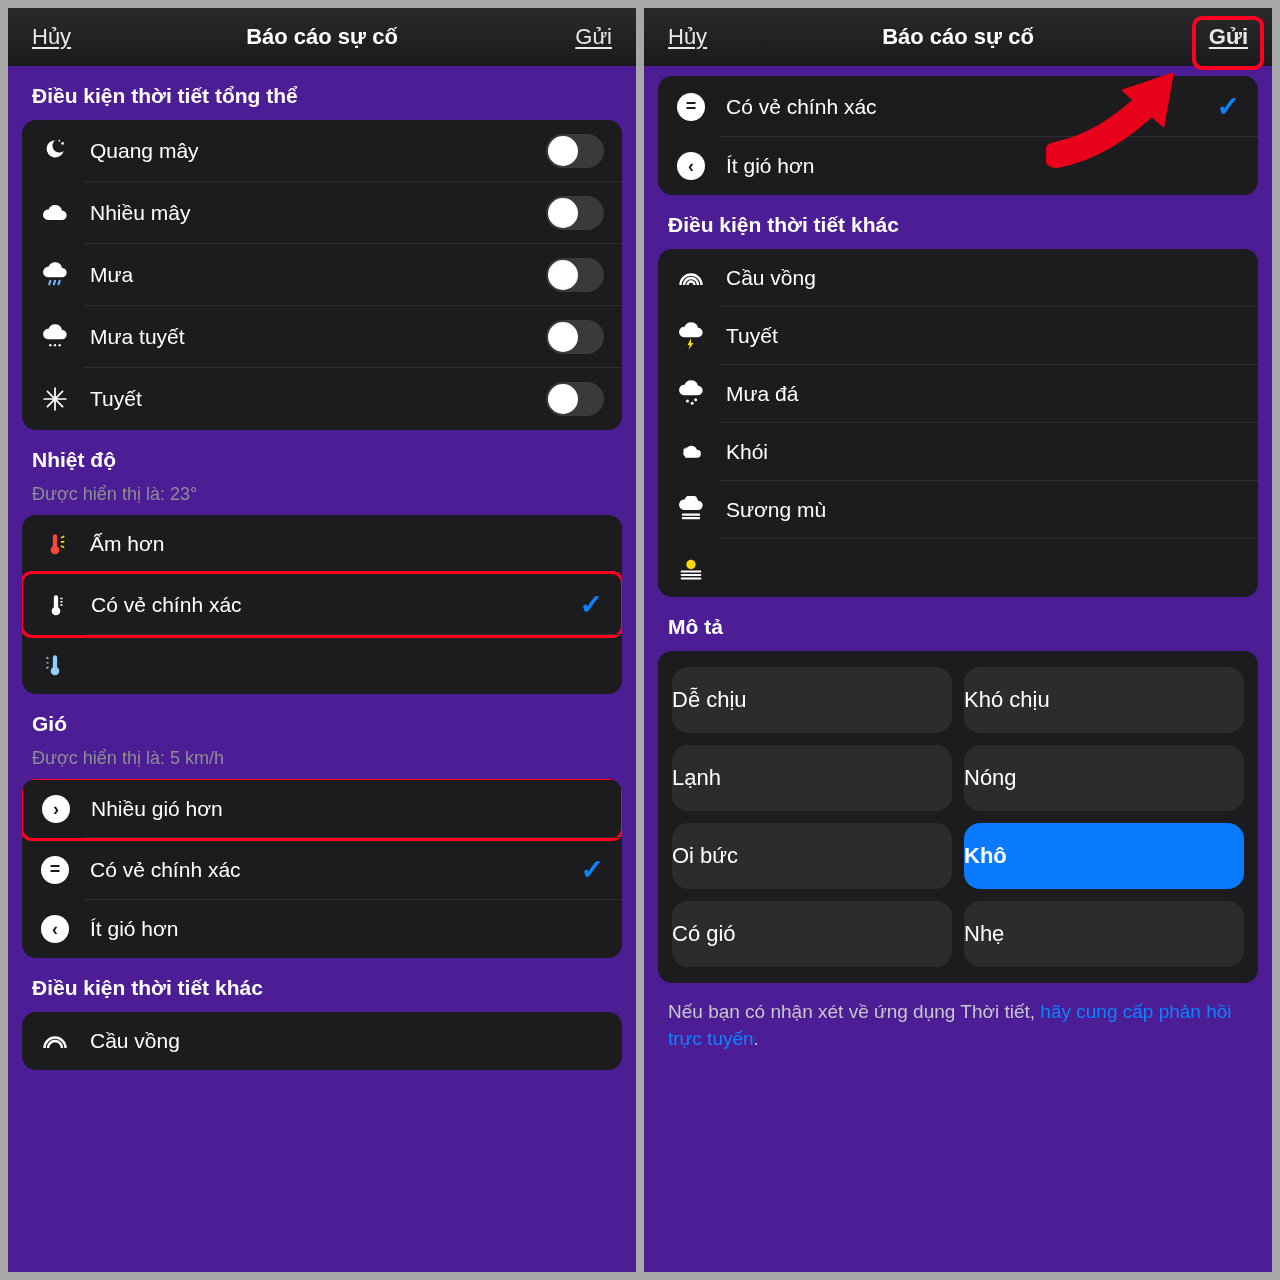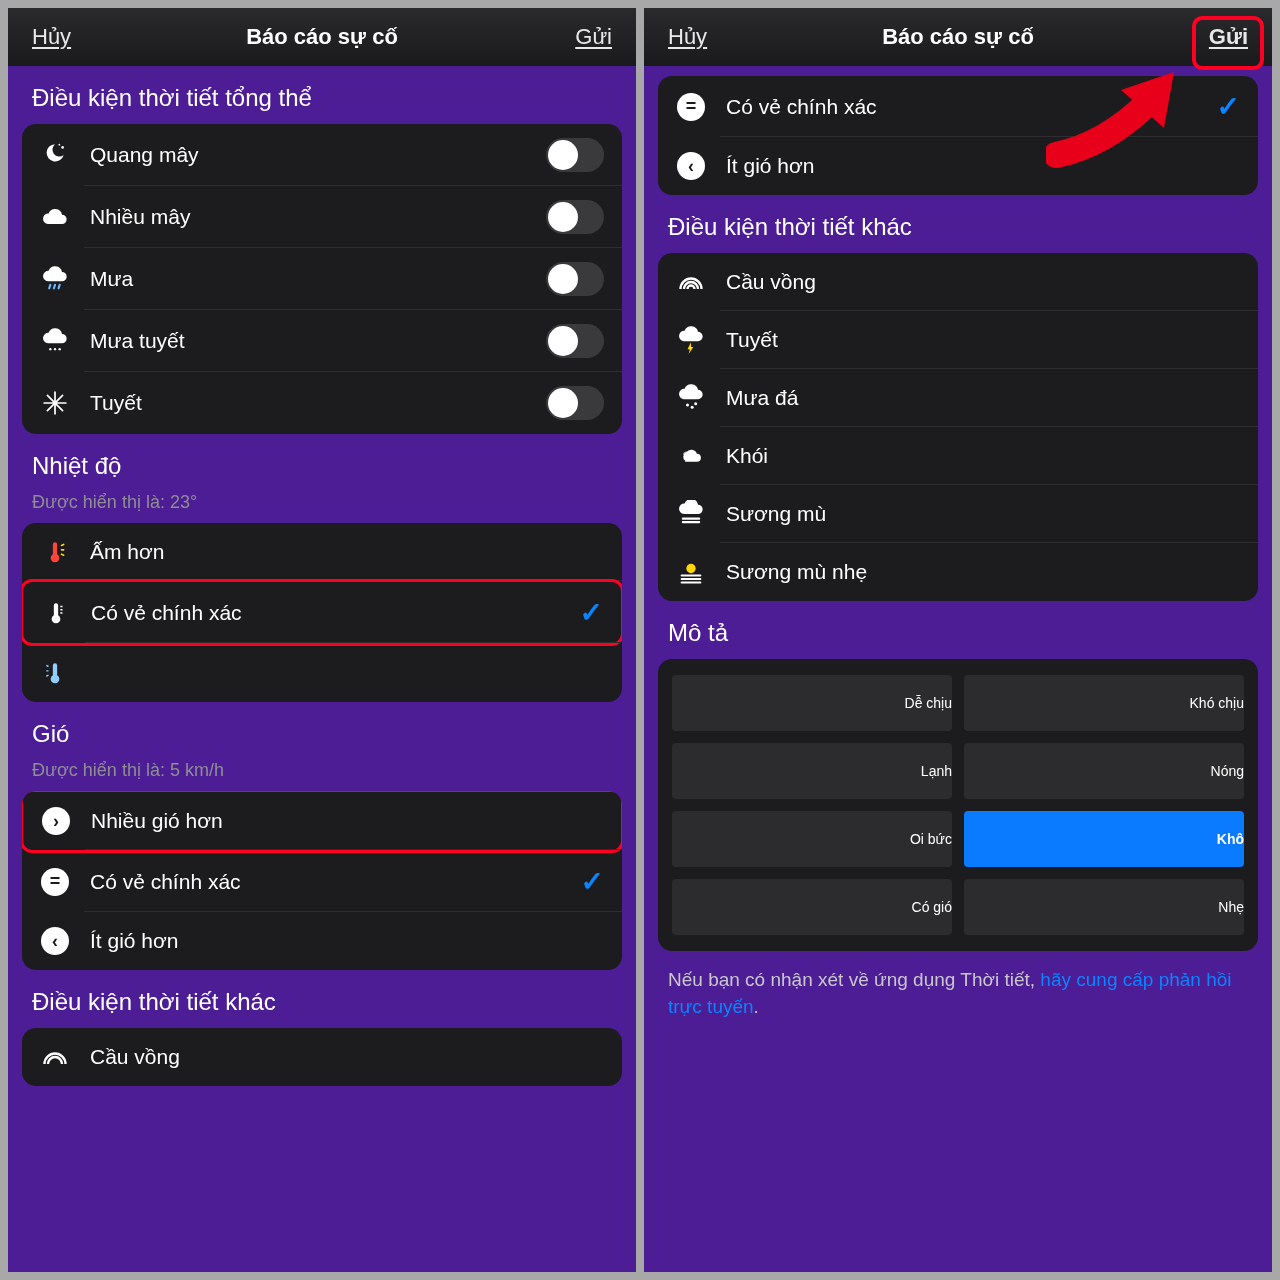--- a/index.html
+++ b/index.html
@@ -43,22 +43,22 @@
   left: 50%;
   transform: translateX(-50%);
 }
 .content {
   flex: 1;
   overflow-y: hidden;
   padding: 0 14px;
 }
 .section-title {
   color: #fff;
-  font-size: 24px;
-  font-weight: 400;
+  font-size: 21px;
+  font-weight: 700;
   padding: 18px 10px 12px;
 }
 .section-subtitle {
   color: #8e8e93;
   font-size: 18px;
   padding: 0 10px 10px;
 }
 .card {
   background: #1c1c1e;
   border-radius: 14px;
@@ -125,25 +125,25 @@
   z-index: 2;
 }
 .chip-grid {
   display: grid;
   grid-template-columns: 1fr 1fr;
   gap: 12px;
   padding: 2px 0;
 }
 .chip {
   background: #2c2c2e;
-  border-radius: 4px;
+  border-radius: 16px;
   padding: 20px 0;
-  text-align: right;
+  text-align: left;
   color: #fff;
-  font-size: 14px;
+  font-size: 22px;
   cursor: pointer;
 }
 .chip.selected {
   background: #0a7aff;
   font-weight: 600;
 }
 .footnote {
   color: #c8c8cc;
   font-size: 19px;
   padding: 16px 10px 0;
@@ -399,21 +399,20 @@
           </div>
         <div class="row-label">Sương mù</div>
       </div>
       <div class="row">
         <div class="row-icon">
             <svg viewBox="0 0 24 24" width="28" height="28">
               <circle fill="#ffd60a" cx="12" cy="9" r="4"></circle>
               <path stroke="#fff" stroke-width="1.8" stroke-linecap="round" d="M4 15h16M4 18h16M4 21h16"></path>
             </svg>
           </div>
-        <div class="row-label">Sương mù nhẹ</div>
       </div>
     </div>
 
     <div class="section-title">Mô tả</div>
     <div class="card" style="padding:14px">
       <div class="chip-grid" id="chip-grid">
           <div class="chip">Dễ chịu</div>
           <div class="chip">Khó chịu</div>
           <div class="chip">Lạnh</div>
           <div class="chip">Nóng</div>

